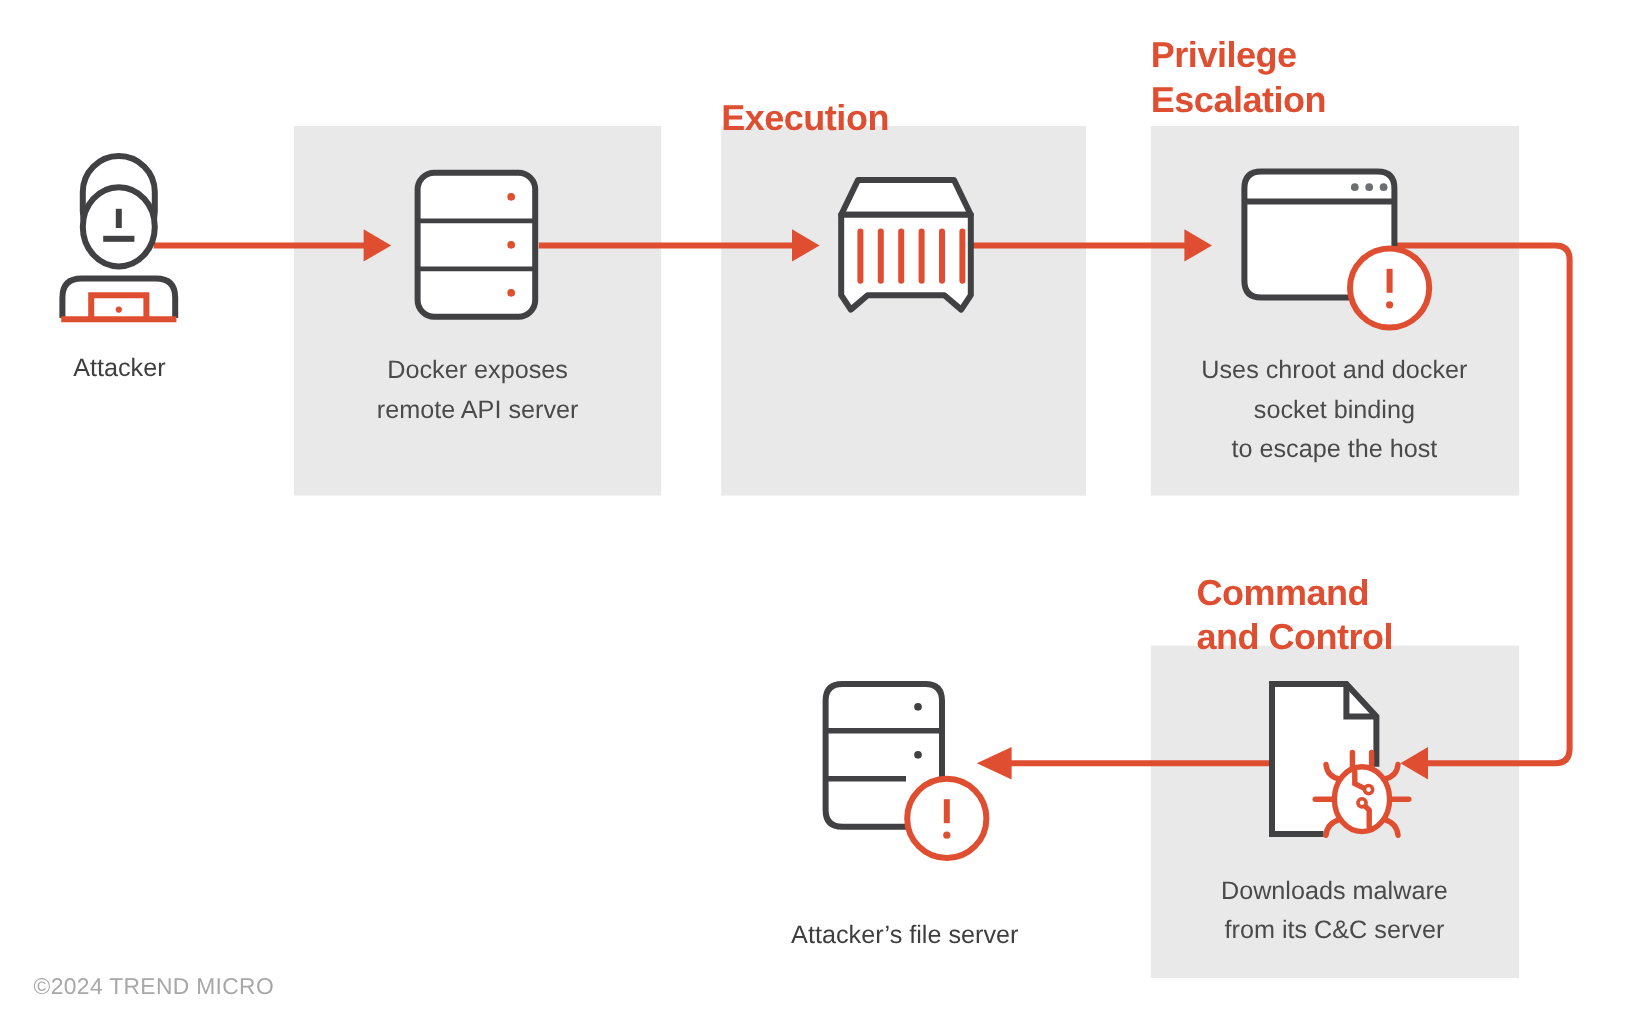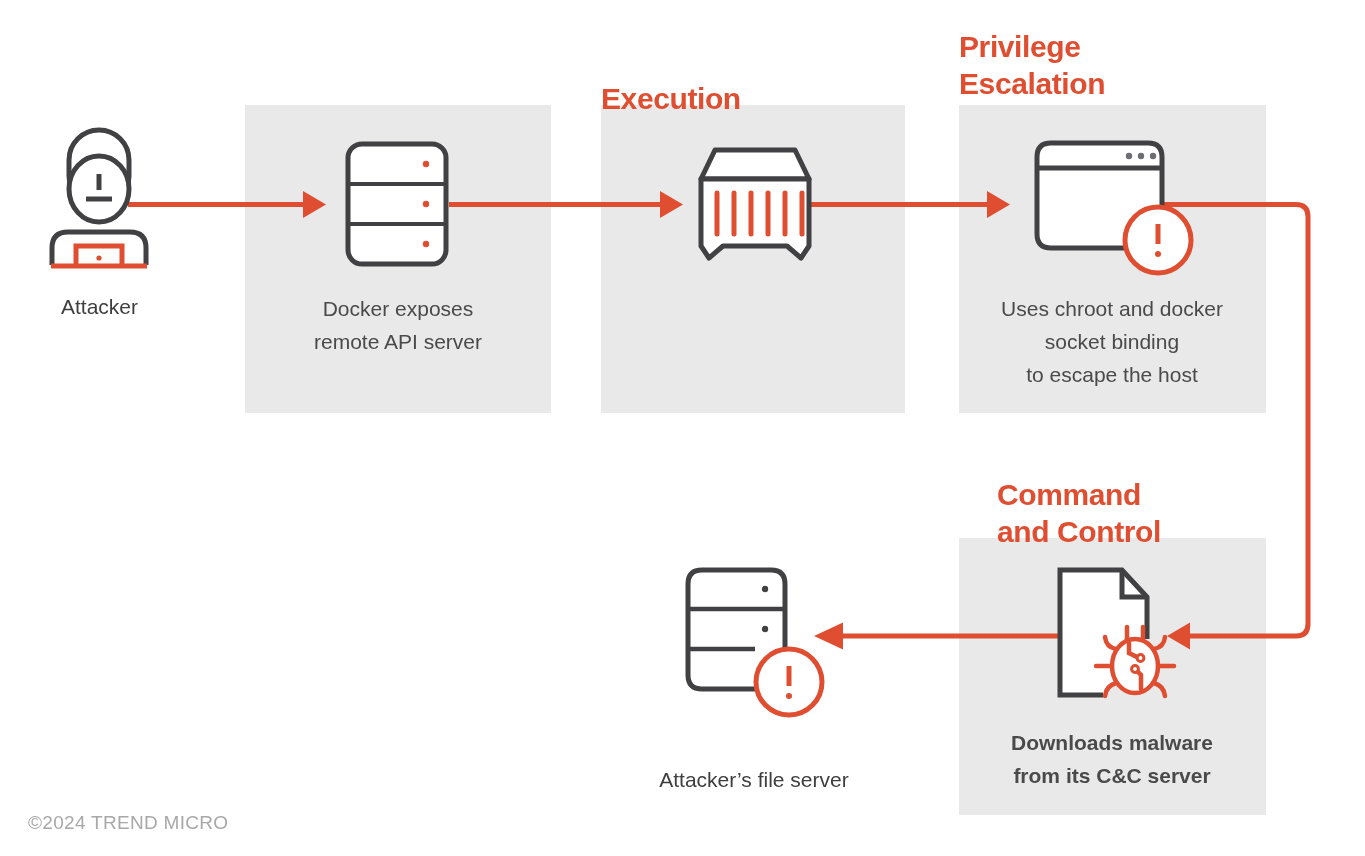--- a/index.html
+++ b/index.html
@@ -202,21 +202,21 @@
       <path d="M 104 84 Q 114 82 115 72"></path>
       <path d="M 108 101 L 124 101"></path>
       <path d="M 104 118 Q 114 121 115 131"></path>
 
       <path d="M 79 78 L 79 88 L 89 93"></path>
       <path d="M 85 104 L 91 110 L 91 124"></path>
     </g>
     <circle cx="90.5" cy="93" r="3.4" fill="#ffffff" stroke="#df4e30" stroke-width="3"></circle>
     <circle cx="85" cy="104" r="3.4" fill="#ffffff" stroke="#df4e30" stroke-width="3"></circle>
   </svg>
-  <div class="caption" style="left:947px; top:726px; width:330px;font-weight:bold;">Downloads malware
+  <div class="caption" style="left:947px; top:726px; width:330px;">Downloads malware
 from its C&amp;C server</div>
 
   <svg class="icon-svg" style="left:685px; top:565px;" width="135" height="135" viewBox="0 0 135 135">
 
     <path d="M 88 124 L 17 124 Q 3 124 3 110 L 3 19 Q 3 5 17 5 L 86 5 Q 100 5 100 19 L 100 88" fill="#ffffff" stroke="#414042" stroke-width="5" stroke-linecap="round"></path>
     <line x1="3" y1="44" x2="100" y2="44" stroke="#414042" stroke-width="4.5"></line>
     <line x1="3" y1="84" x2="70" y2="84" stroke="#414042" stroke-width="4.5"></line>
     <circle cx="80" cy="24" r="3.2" fill="#414042"></circle>
     <circle cx="80" cy="64" r="3.2" fill="#414042"></circle>
 

